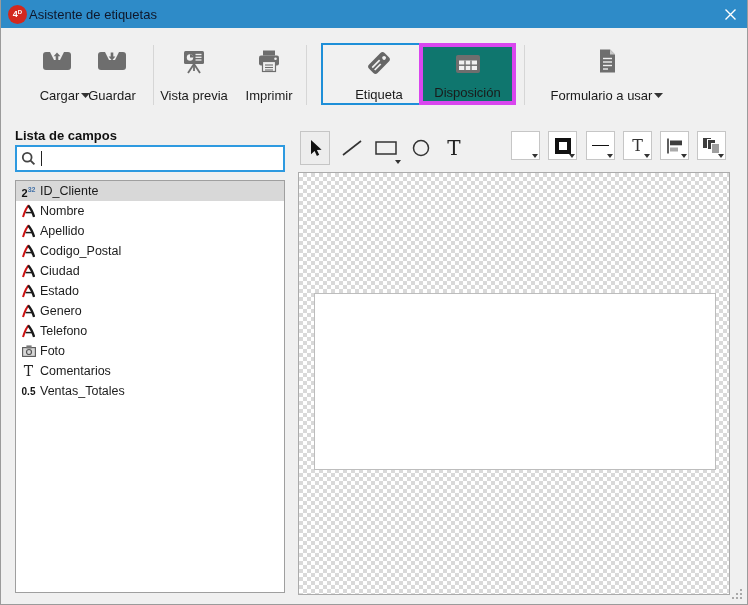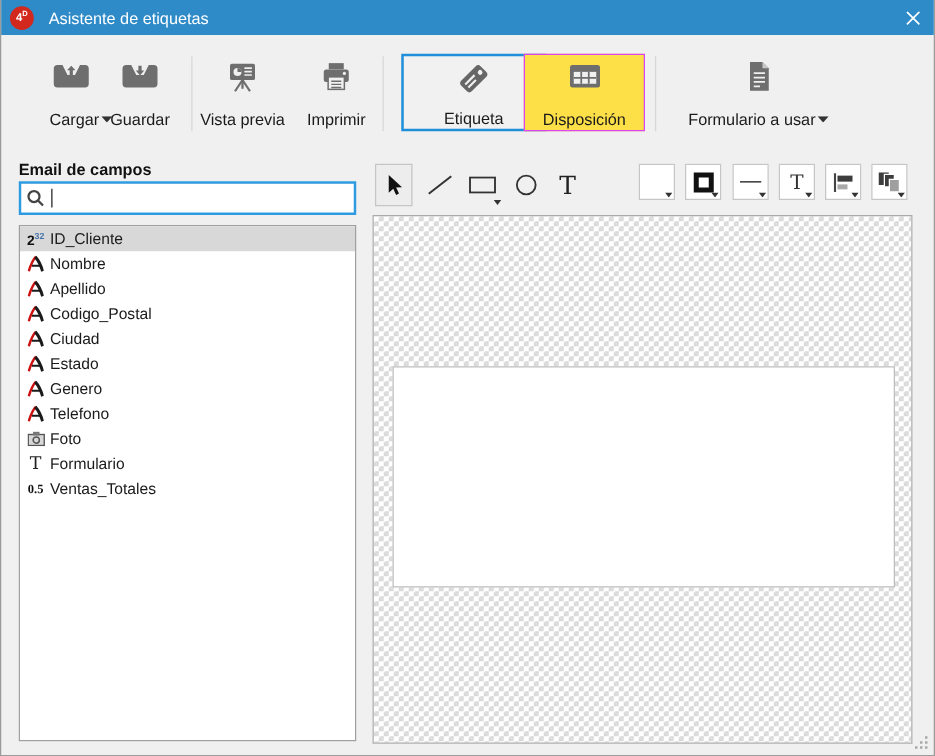--- a/index.html
+++ b/index.html
@@ -11,49 +11,49 @@
   body{font-family:"Liberation Sans",sans-serif; background:#fff;}
   .window{position:relative; width:748px; height:605px; background:var(--window-bg);
     border:1px solid #9B9B9B; border-top:none; overflow:hidden;}
   
   .titlebar{position:absolute; left:-1px; top:0; width:750px; height:28px; background:var(--titlebar);
     display:flex; align-items:center; padding-left:8px;}
   .logo{width:19px; height:19px; border-radius:50%; background:var(--logo-red); color:#fff;
     display:flex; align-items:center; justify-content:center; font-weight:bold; font-size:9px;
     flex:0 0 auto; letter-spacing:0;}
   .logo sup{font-size:6px; margin-top:-5px;}
-  .title-text{color:#ffffff; font-size:13px; margin-left:12px;}
+  .title-text{color:#0f172a; font-size:13px; margin-left:2px;}
   .close-btn{position:absolute; right:0; top:0; width:40px; height:28px; display:flex;
     align-items:center; justify-content:center;}
   
   .tb-item{position:absolute; top:44px; height:60px; display:flex; flex-direction:column;
     align-items:center; justify-content:space-between; cursor:default;}
   .tb-icon{height:34px; display:flex; align-items:center; justify-content:center;}
   .tb-label{font-size:13px; color:#1a1a1a; white-space:nowrap; display:flex; align-items:center; gap:2px; padding-bottom:1px;}
   .tb-sep{position:absolute; top:45px; width:1px; height:60px; background:#D6D6D6;}
-  .tb-big{border:1px solid #d946ef; background:#fde047;}
+  .tb-big{border:4px solid #d946ef; background:#0f766e;}
   .tb-big.active{border:2px solid var(--accent); background:#F1F1F1;}
   .shift-left{transform:translateX(-8px);}
   
   .panel-title{position:absolute; left:14px; top:128px; font-size:13px; font-weight:bold; color:#111;}
   .search-box{position:absolute; left:14px; top:145px; width:270px; height:27px; background:#fff;
     border:2px solid var(--search-border); display:flex; align-items:center; padding:0 4px;}
   .search-box input{border:none; outline:none; flex:1; font-size:13px; height:100%;
     font-family:"Liberation Sans",sans-serif; background:transparent;}
   .caret{width:1px; height:15px; background:#222; position:absolute; left:24px; top:4px;}
   .field-list{position:absolute; left:14px; top:180px; width:270px; height:413px; background:#fff;
     border:1px solid #9F9F9F; overflow:hidden;}
   .field-row{height:20px; display:flex; align-items:center; font-size:12.5px; color:#1b1b1b; padding-left:2px;}
   .field-row.selected{background:var(--selected-row-bg);}
   .ficon{display:none; width:21px; height:16px; align-items:center; justify-content:center; flex:0 0 auto;}
   .field-row.type-longint .icon-longint{display:inline-flex;}
   .field-row.type-alpha   .icon-alpha{display:inline-flex;}
   .field-row.type-picture .icon-picture{display:inline-flex;}
   .field-row.type-text    .icon-text{display:inline-flex;}
-  .field-row.type-real    .icon-real{display:inline-flex;font-family:Liberation Serif, serif;}
+  .field-row.type-real    .icon-real{display:inline-flex;}
   .icon-longint{font-weight:bold; font-size:11px; color:#111; align-items:flex-end;}
   .icon-longint .exp{font-size:7px; color:var(--longint-blue); font-weight:bold; vertical-align:super; margin-bottom:6px;}
   .icon-text{font-family:"DejaVu Serif",serif; font-size:14px; color:#222;}
   .icon-real{font-weight:bold; font-size:10px; color:#111;}
   .field-label{margin-left:1px;}
   
   .tool{position:absolute; top:131px; width:30px; height:34px; display:flex; align-items:center; justify-content:center;}
   .tool.active{border:1px solid #C5C5C5; background:#EDEDED;}
   .tool .dd{position:absolute; right:1px; bottom:1px;}
   .style-btn{position:absolute; top:131px; width:29px; height:29px; background:#fff;
@@ -208,21 +208,21 @@
       </svg>
     </div>
     <div class="tb-label">
         <span>Formulario a usar</span>
       <svg width="9" height="5" viewBox="0 0 9 5">
           <path d="M0,0 H9 L4.5,5 Z" fill="#333"></path>
         </svg>
     </div>
   </div>
 
-  <div class="panel-title">Email de campos</div>
+  <div class="panel-title">Lista de campos</div>
 
   <div class="search-box">
     <svg width="15" height="15" viewBox="0 0 15 15" style="flex:0 0 auto;">
       <circle cx="6.2" cy="6.2" r="4.4" fill="none" stroke="#444" stroke-width="1.8"></circle>
       <line x1="9.6" y1="9.6" x2="13.4" y2="13.4" stroke="#444" stroke-width="1.9"></line>
     </svg>
     <input type="text" value="" style="">
     <div class="caret"></div>
   </div>
 
@@ -328,21 +328,21 @@
         <circle cx="7" cy="7" r="2.5" fill="none" stroke="#555" stroke-width="1.2"></circle>
       </svg>
     </span>
 
     <span class="field-label">Foto</span>
   </div>
       <div class="field-row type-text">
 
     <span class="ficon icon-text">T</span>
 
-    <span class="field-label">Formulario</span>
+    <span class="field-label">Comentarios</span>
   </div>
       <div class="field-row type-real">
 
     <span class="ficon icon-real">0.5</span>
     <span class="field-label">Ventas_Totales</span>
   </div>
     </div>
 
   <div class="tool active" style="left:299px;">
     <svg width="16" height="19" viewBox="0 0 16 19">

